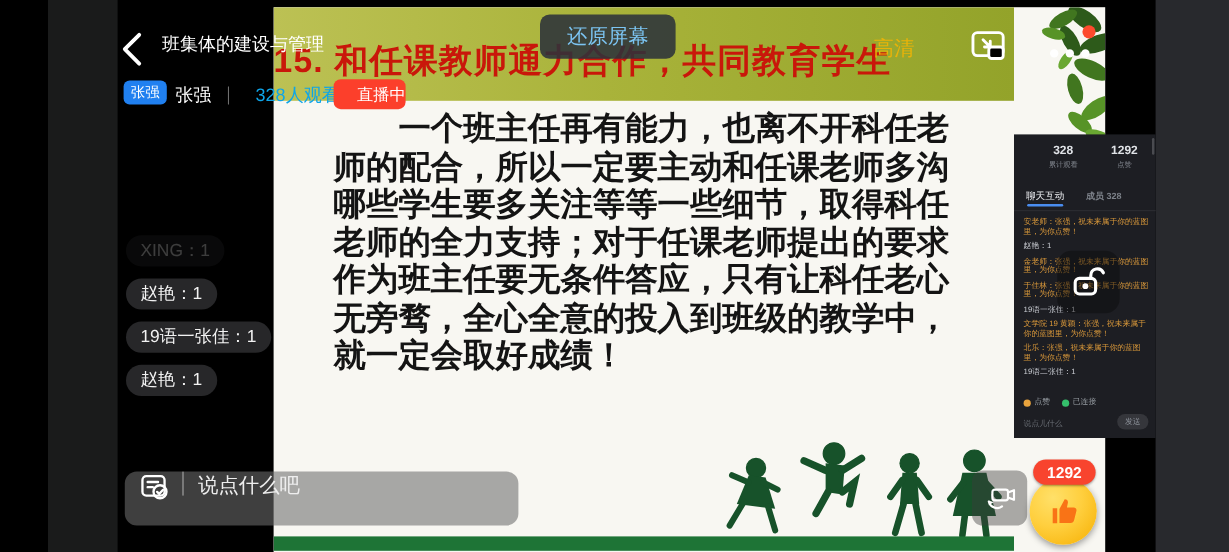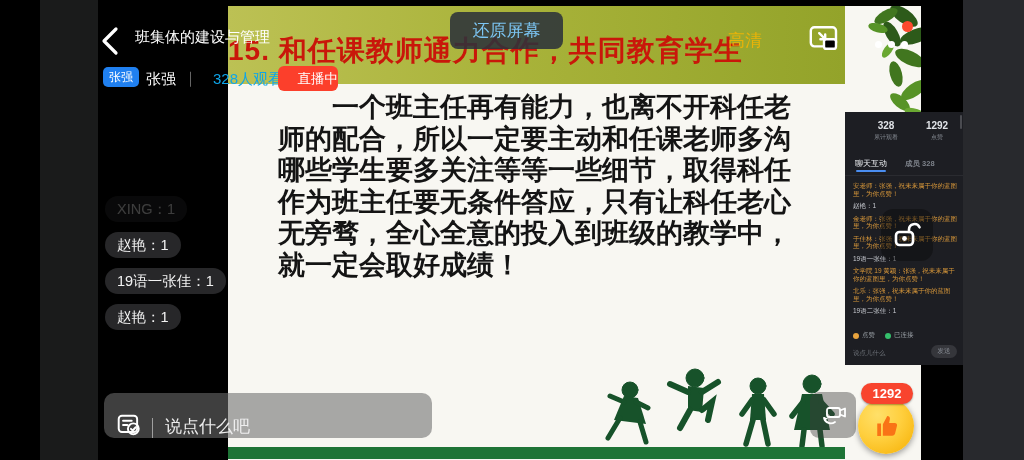--- a/index.html
+++ b/index.html
@@ -44,21 +44,21 @@
   .sep{left:183px;top:69px;font-size:15px;color:#6f6f6f;}
   .viewers{left:197px;top:70px;font-size:15px;color:#0ea5e9;margin-left:16px;}
   .live-badge{left:278px;top:66px;width:60px;height:25px;border-radius:6px;background:#fc3f2b;
     color:#fff;font-size:13.5px;display:flex;align-items:center;justify-content:flex-end;}
   
   .chat-list{left:105px;top:196px;width:300px;}
   .chat-pill{display:table;margin-bottom:10px;padding:4px 12px;border-radius:15px;
     background:rgba(67,67,70,.58);color:#f2f2f2;font-size:14.5px;line-height:18px;white-space:nowrap;}
   .chat-pill.faded{opacity:.25;}
   .chat-input{left:104px;top:393px;width:328px;height:45px;border-radius:10px;
-    background:rgba(108,108,108,.58);display:flex;align-items:flex-end;cursor:text;}
+    background:rgba(108,108,108,.58);display:flex;align-items:flex-start;cursor:text;}
   .chat-input .divider{width:1px;height:20px;background:rgba(255,255,255,.5);margin:0 12px 0 10px;}
   .chat-input .ph{color:#eeeeee;font-size:17px;}
   
   .cast-btn{left:810px;top:392px;width:46px;height:46px;border-radius:9px;
     background:rgba(60,60,60,.42);display:flex;align-items:center;justify-content:center;cursor:pointer;}
   
   .panel{left:845px;top:112px;width:118px;height:253px;background:#1d1e23;font-family:"Liberation Sans",sans-serif;}
   .panel .scrollbar{position:absolute;right:1px;top:3px;width:2px;height:14px;background:#4a4b50;border-radius:1px;}
   .stat-col{position:absolute;text-align:center;}
   .stat-val{font-size:10px;color:#e0e3e7;font-weight:700;}
@@ -120,20 +120,21 @@
     </g>
   </svg>
 
   <div class="slide-title">15. 和任课教师通力合作，共同教育学生</div>
 
   <div class="slide-body">
 
   <div class="line">　　一个班主任再有能力，也离不开科任老</div>
       <div class="line">师的配合，所以一定要主动和任课老师多沟</div>
       <div class="line">哪些学生要多关注等等一些细节，取得科任</div>
+      <div class="line">老师的全力支持；对于任课老师提出的要求</div>
       <div class="line">作为班主任要无条件答应，只有让科任老心</div>
       <div class="line">无旁骛，全心全意的投入到班级的教学中，</div>
       <div class="line">就一定会取好成绩！</div>
     </div>
 
   <svg class="kids" width="245" height="82" viewBox="0 0 245 82">
     <g fill="#17522a" stroke="#17522a" stroke-linecap="round">
 
       <circle cx="30" cy="22" r="8"></circle>
       <path d="M24 28 L38 30 L46 56 L14 52 Z" stroke-width="0"></path>

